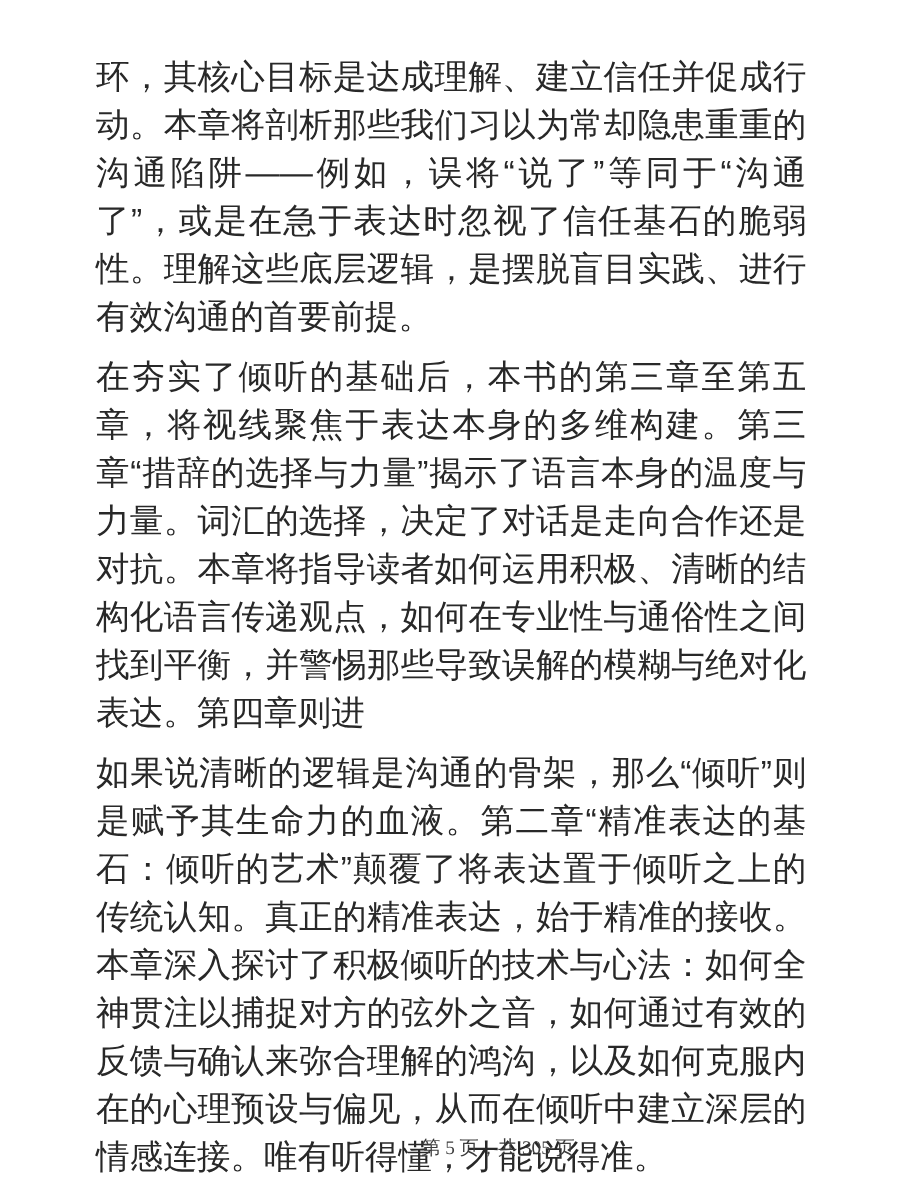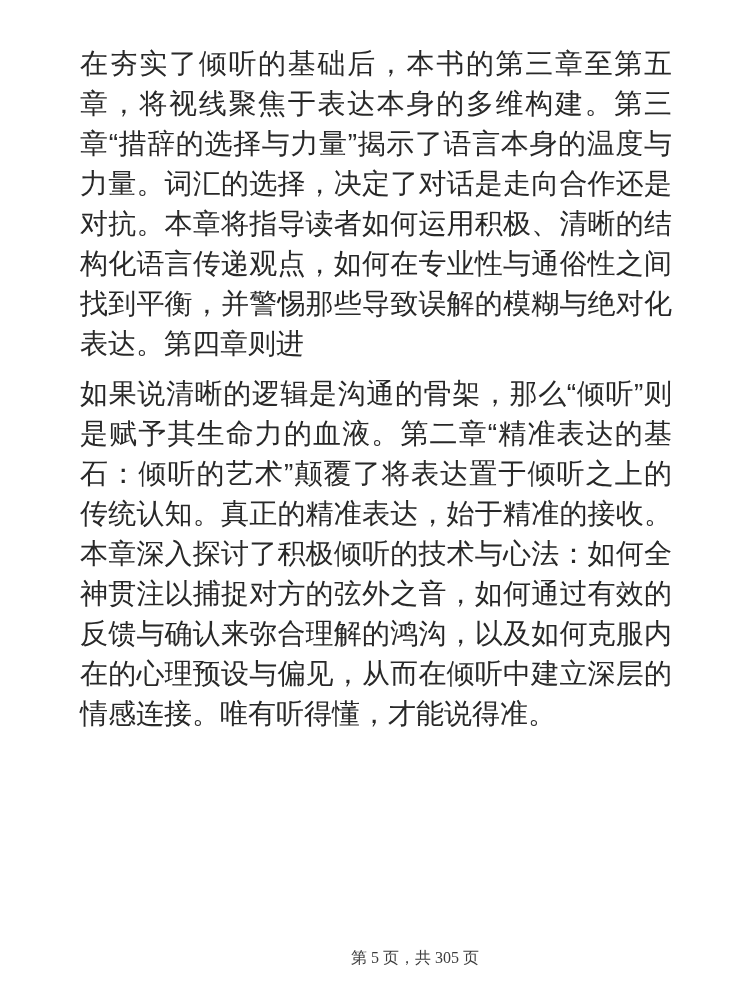--- a/index.html
+++ b/index.html
@@ -41,20 +41,21 @@
     color: #3c3c3c;
     padding-left: 40px;
   }
 </style>
 </head>
 <body>
 
 <div class="page">
 
   <main class="content">
+    <p>环，其核心目标是达成理解、建立信任并促成行动。本章将剖析那些我们习以为常却隐患重重的沟通陷阱——例如，误将“说了”等同于“沟通了”，或是在急于表达时忽视了信任基石的脆弱性。理解这些底层逻辑，是摆脱盲目实践、进行有效沟通的首要前提。</p>
     <p>在夯实了倾听的基础后，本书的第三章至第五章，将视线聚焦于表达本身的多维构建。第三章“措辞的选择与力量”揭示了语言本身的温度与力量。词汇的选择，决定了对话是走向合作还是对抗。本章将指导读者如何运用积极、清晰的结构化语言传递观点，如何在专业性与通俗性之间找到平衡，并警惕那些导致误解的模糊与绝对化表达。第四章则进</p>
     <p>如果说清晰的逻辑是沟通的骨架，那么“倾听”则是赋予其生命力的血液。第二章“精准表达的基石：倾听的艺术”颠覆了将表达置于倾听之上的传统认知。真正的精准表达，始于精准的接收。本章深入探讨了积极倾听的技术与心法：如何全神贯注以捕捉对方的弦外之音，如何通过有效的反馈与确认来弥合理解的鸿沟，以及如何克服内在的心理预设与偏见，从而在倾听中建立深层的情感连接。唯有听得懂，才能说得准。</p>
   </main>
 
   <footer class="page-footer">
     <span>第 5 页，共 305 页</span>
   </footer>
 
 </div>
 

